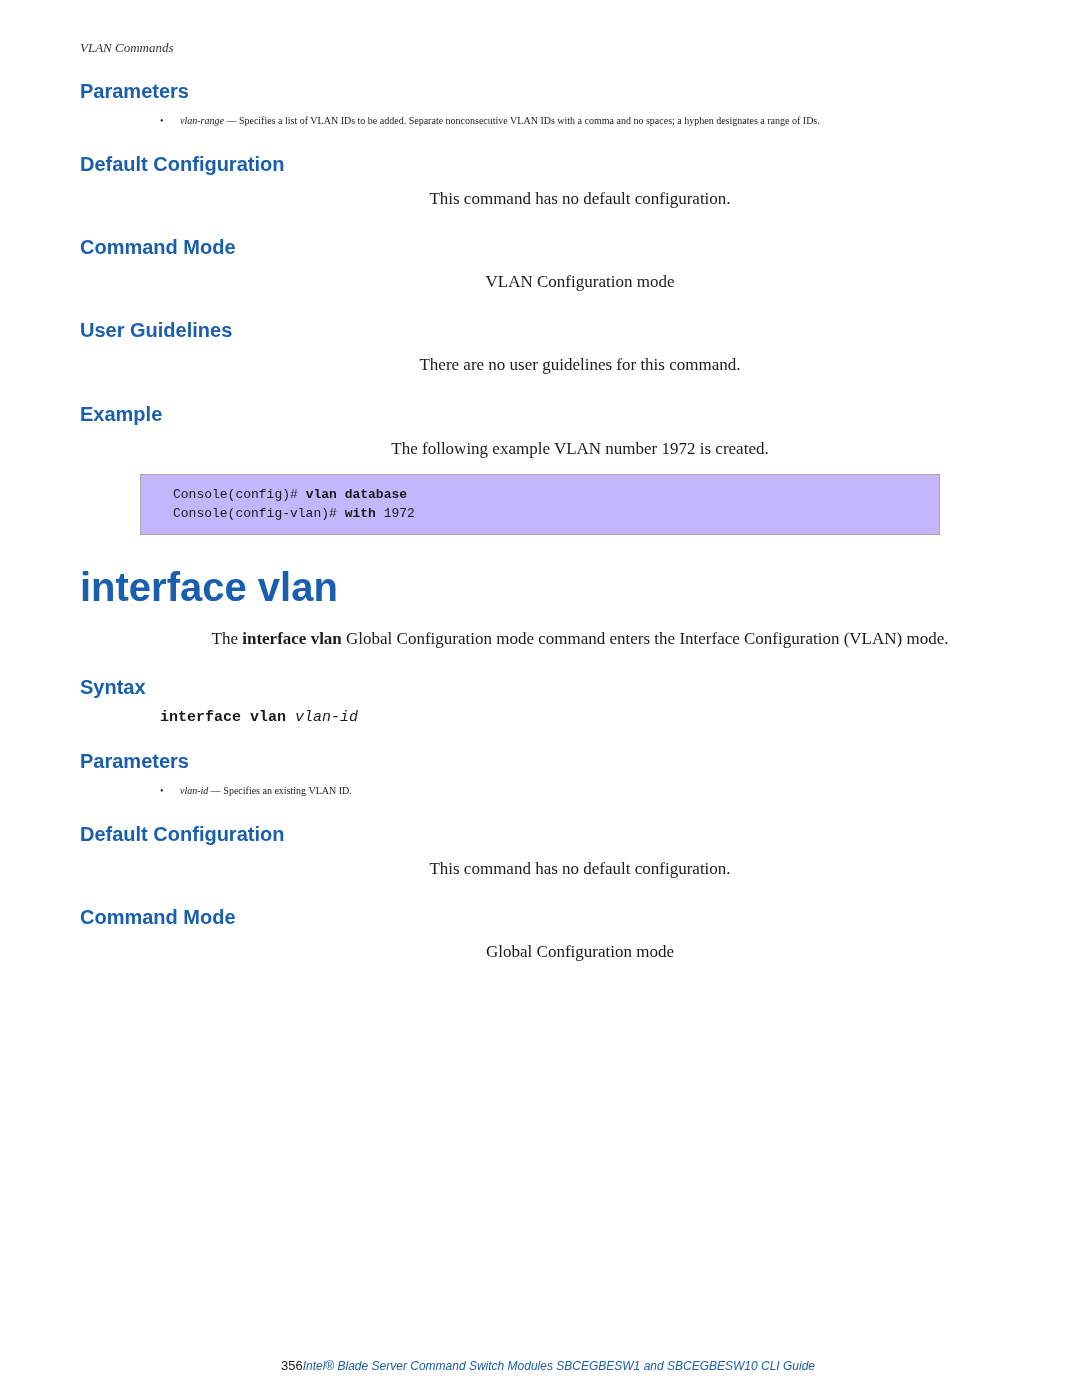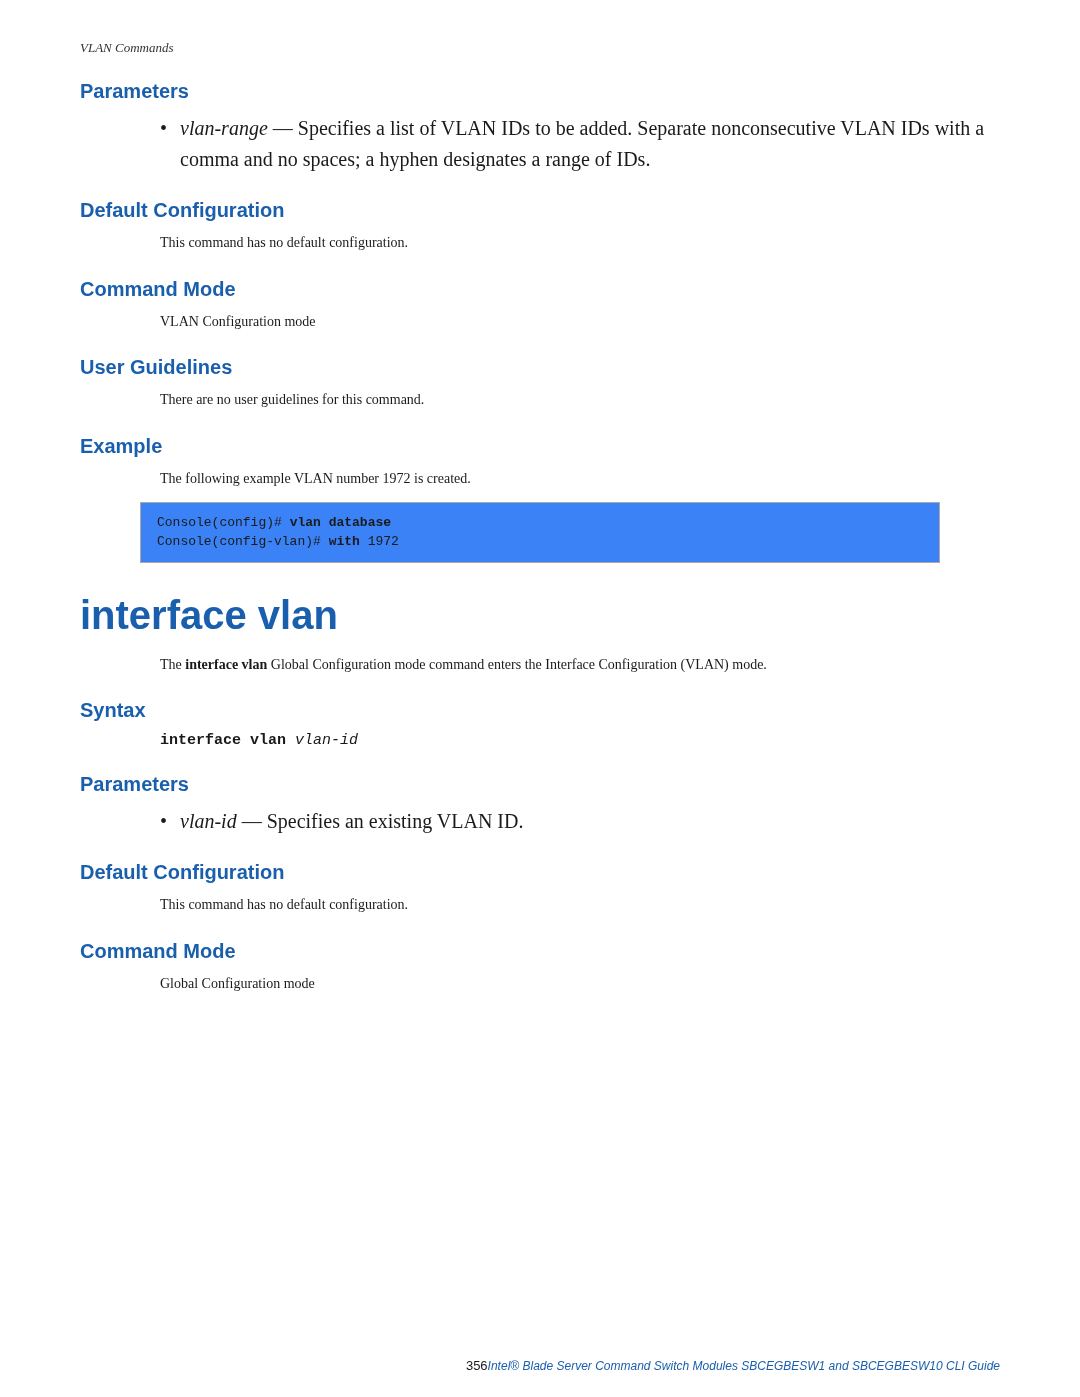--- a/index.html
+++ b/index.html
@@ -40,70 +40,71 @@
 
     .command-title {
       font-family: Arial, Helvetica, sans-serif;
       font-size: 40px;
       font-weight: bold;
       color: #1a5fad;
       margin: 30px 0 16px 0;
     }
 
     .body-text {
-      font-size: 14px;
+      font-size: 17px;
       color: #1a1a1a;
       line-height: 1.55;
       margin-left: 80px;
       margin-bottom: 8px;
+      text-align: center;
     }
 
     .body-text.intro {
     }
 
     .bullet-item {
       margin-left: 100px;
       margin-bottom: 8px;
       position: relative;
-      font-size: 20px;
+      font-size: 10px;
       line-height: 1.55;
     }
 
     .bullet-item::before {
       content: '•';
       position: absolute;
       left: -20px;
     }
 
     .bullet-item em {
       font-style: italic;
     }
 
     .code-block {
-      background: #3b82f6;
+      background: #c4b5fd;
       border: 1px solid #aaa;
       font-family: 'Courier New', Courier, monospace;
       font-size: 13px;
-      padding: 10px 16px;
+      padding: 10px 32px;
       margin: 12px 60px 12px 60px;
       line-height: 1.5;
       color: #1a1a1a;
     }
 
     .code-block .bold {
       font-weight: bold;
     }
 
     .footer {
       position: absolute;
       bottom: 24px;
       left: 16px;
       right: 0;
       display: flex;
-      justify-content: flex-end;
+      justify-content: center;
       align-items: center;
       padding: 0 80px;
       font-family: Arial, Helvetica, sans-serif;
       font-size: 13px;
     }
 
     .footer-page {
       color: #1a1a1a;
     }
 

